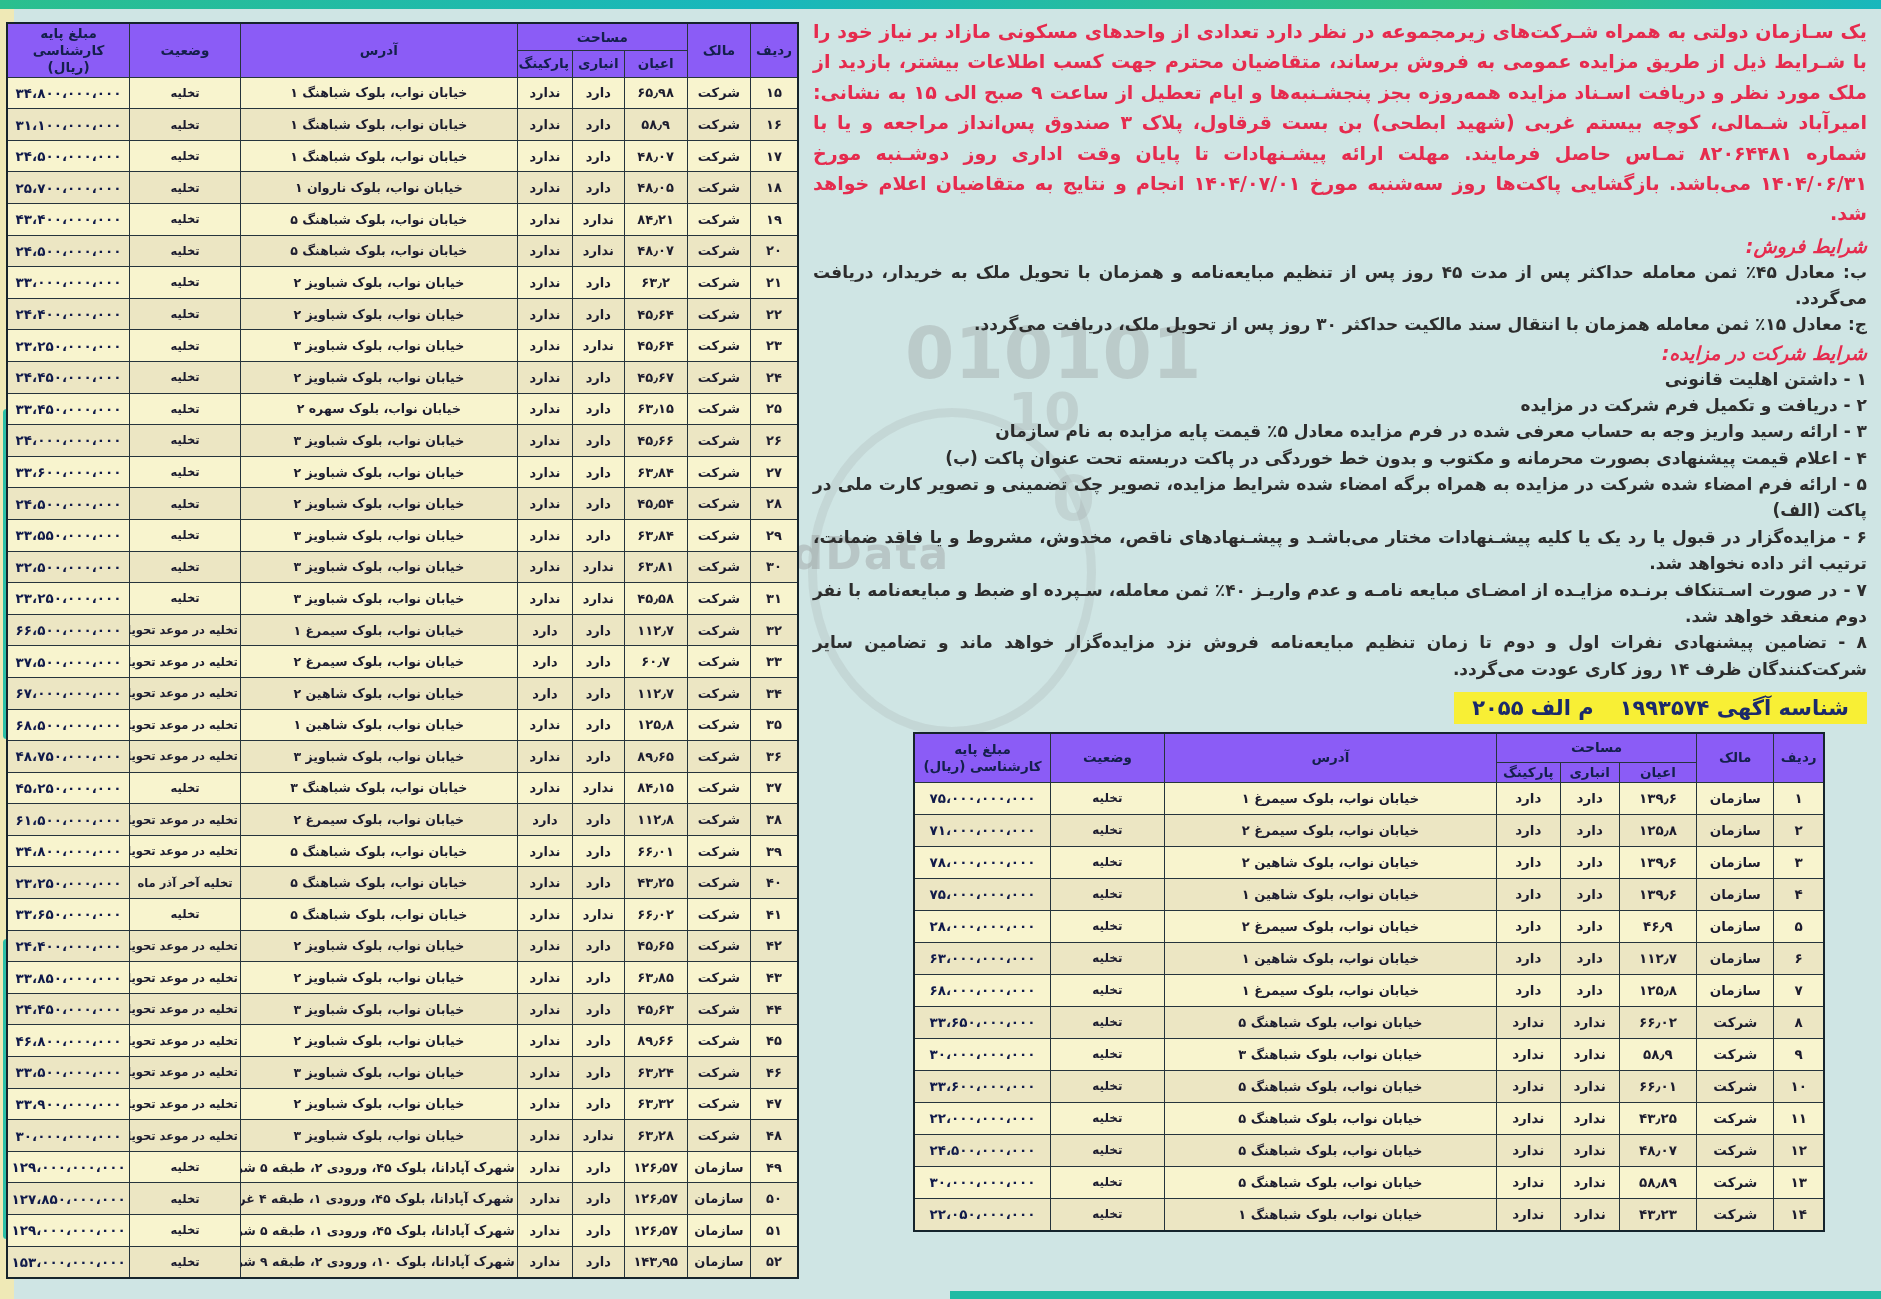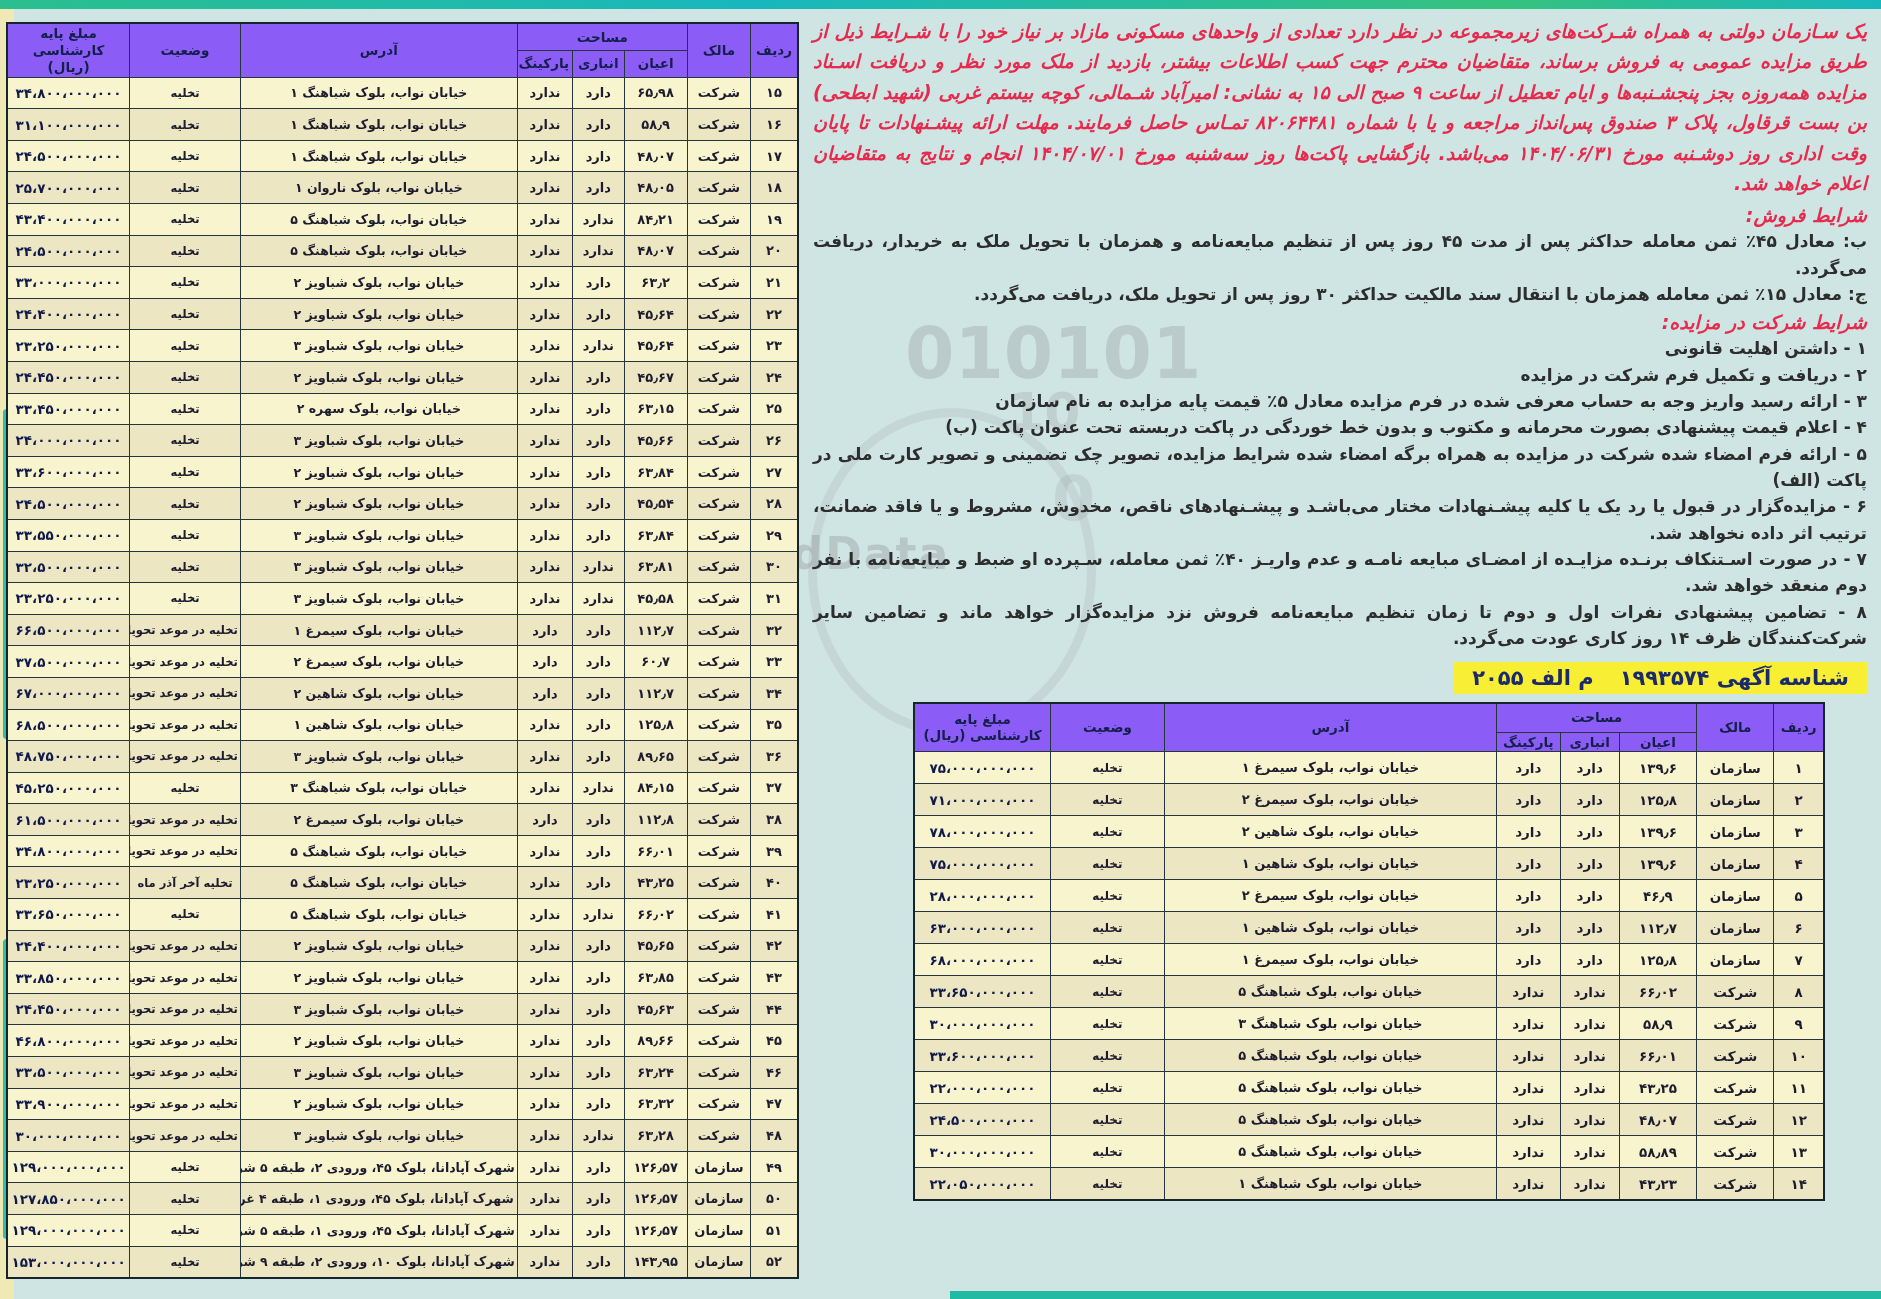--- a/index.html
+++ b/index.html
@@ -31,21 +31,20 @@
   }
   
   .content{width:1054px;flex:none;}
   .intro{
     margin:0 0 6px 0;
     color:#e62b4e;
     font-weight:bold;
     font-size:19px;
     line-height:1.6;
     text-align:justify;
-    font-style:italic;
   }
   .sec-title{
     margin:4px 0 2px 0;
     color:#e62b4e;
     font-weight:bold;
     font-size:19px;
     font-style:italic;
   }
   .cond-item{
     color:#2d2d2d;

